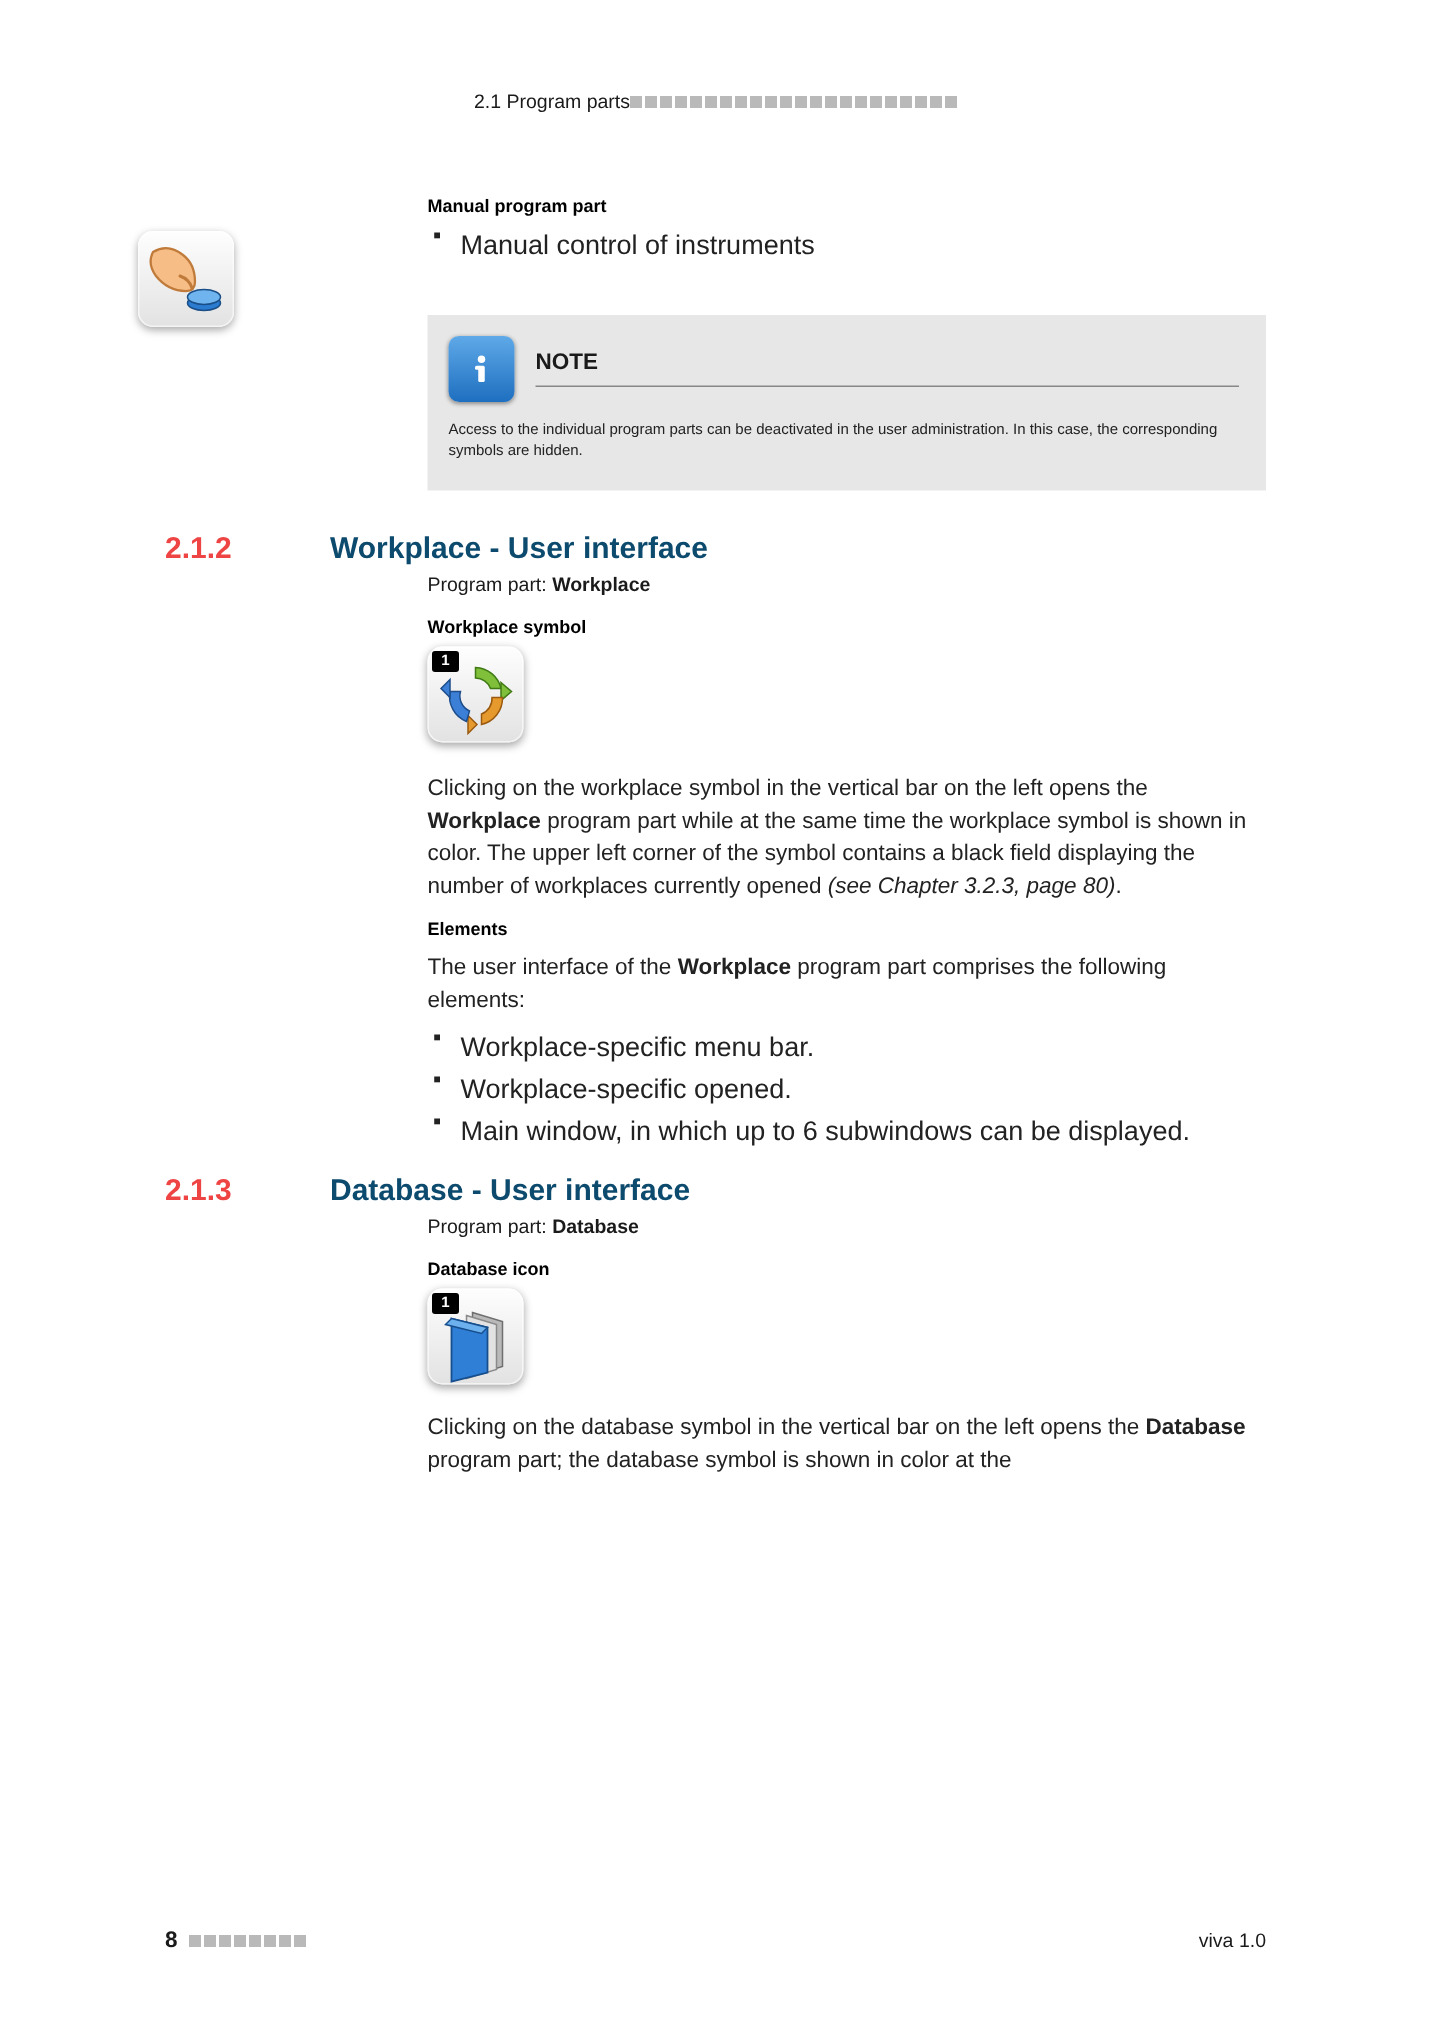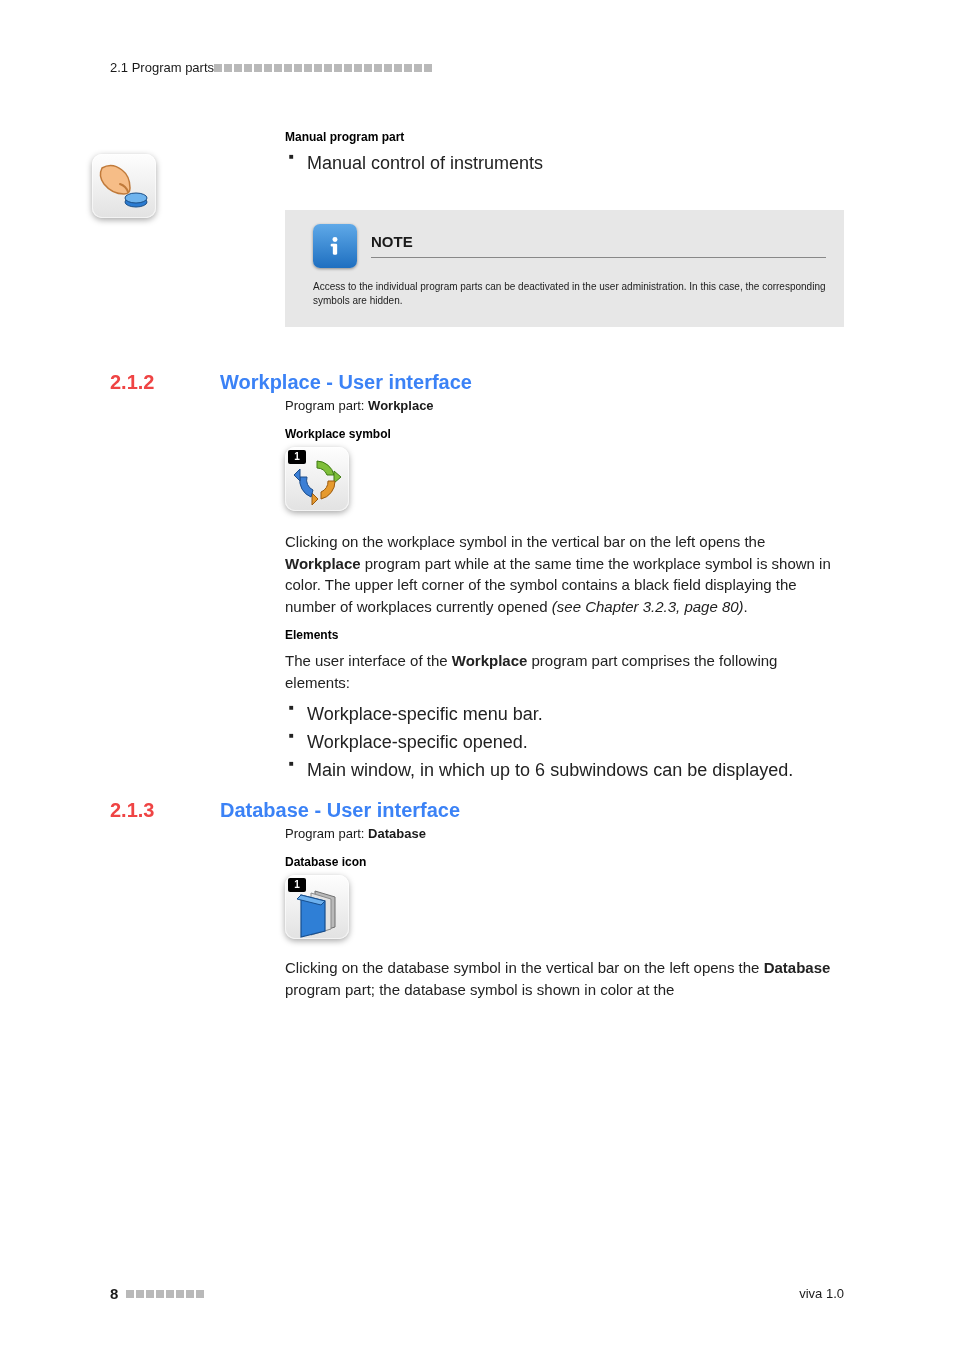--- a/index.html
+++ b/index.html
@@ -12,21 +12,21 @@
   .page {
     width: 954px;
     height: 1350px;
     position: relative;
     box-sizing: border-box;
     padding: 60px 110px 50px 110px;
   }
   
   .header {
     display: flex;
-    justify-content: flex-start;
+    justify-content: center;
     align-items: center;
     font-size: 13px;
     margin-bottom: 55px;
   }
   .header-right { display:flex; gap:2px; }
   .hsq {
     width: 8px; height: 8px;
     background: #b9b9b9;
     display:inline-block;
   }
@@ -40,21 +40,21 @@
   .sec-num {
     width: 80px;
     font-weight: 700;
     font-size: 20px;
     color: #ef4444;
     flex-shrink: 0;
   }
   .sec-title {
     font-weight: 700;
     font-size: 20px;
-    color: #3b82f6;
+    color: #0c4a6e;
   }
   
   .body-col {
     margin-left: 175px;
   }
   .program-label {
     font-size: 13px;
     margin: 2px 0 14px 0;
   }
   .sub-heading {
@@ -107,22 +107,22 @@
     color: #fff;
     font-size: 10px;
     font-weight: 700;
     text-align: center;
     line-height: 14px;
     border-radius: 2px;
   }
   
   .note-box {
     background: #e7e7e7;
-    padding: 14px 18px 18px 28px;
-    margin: 32px 0 44px 0;
+    padding: 14px 18px 18px 14px;
+    margin: 32px 0 28px 0;
   }
   .note-head {
     display: flex;
     align-items: center;
     gap: 14px;
     margin-bottom: 12px;
   }
   .info-icon-sq {
     width: 44px; height: 44px;
     border-radius: 7px;

